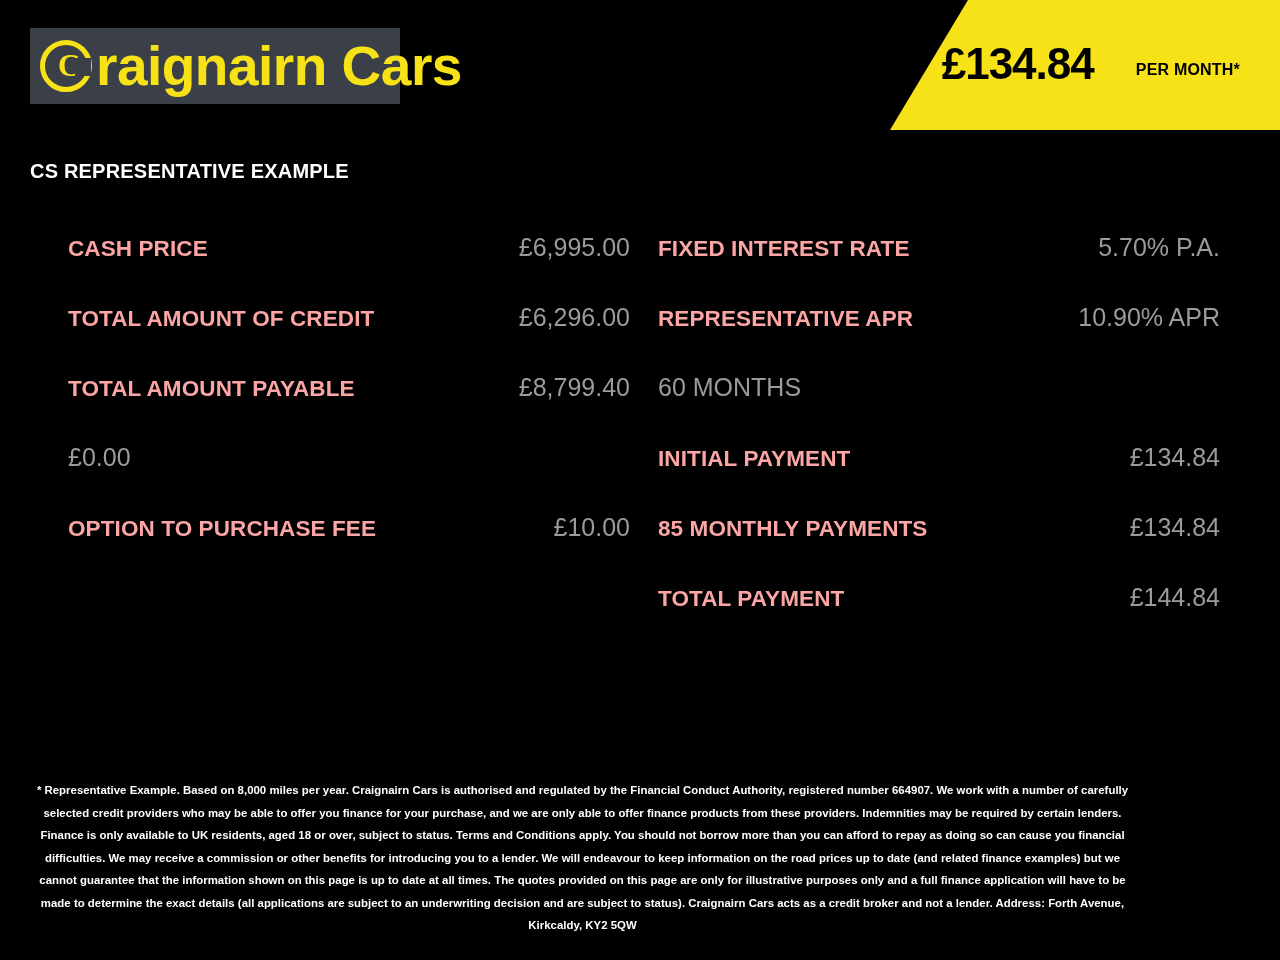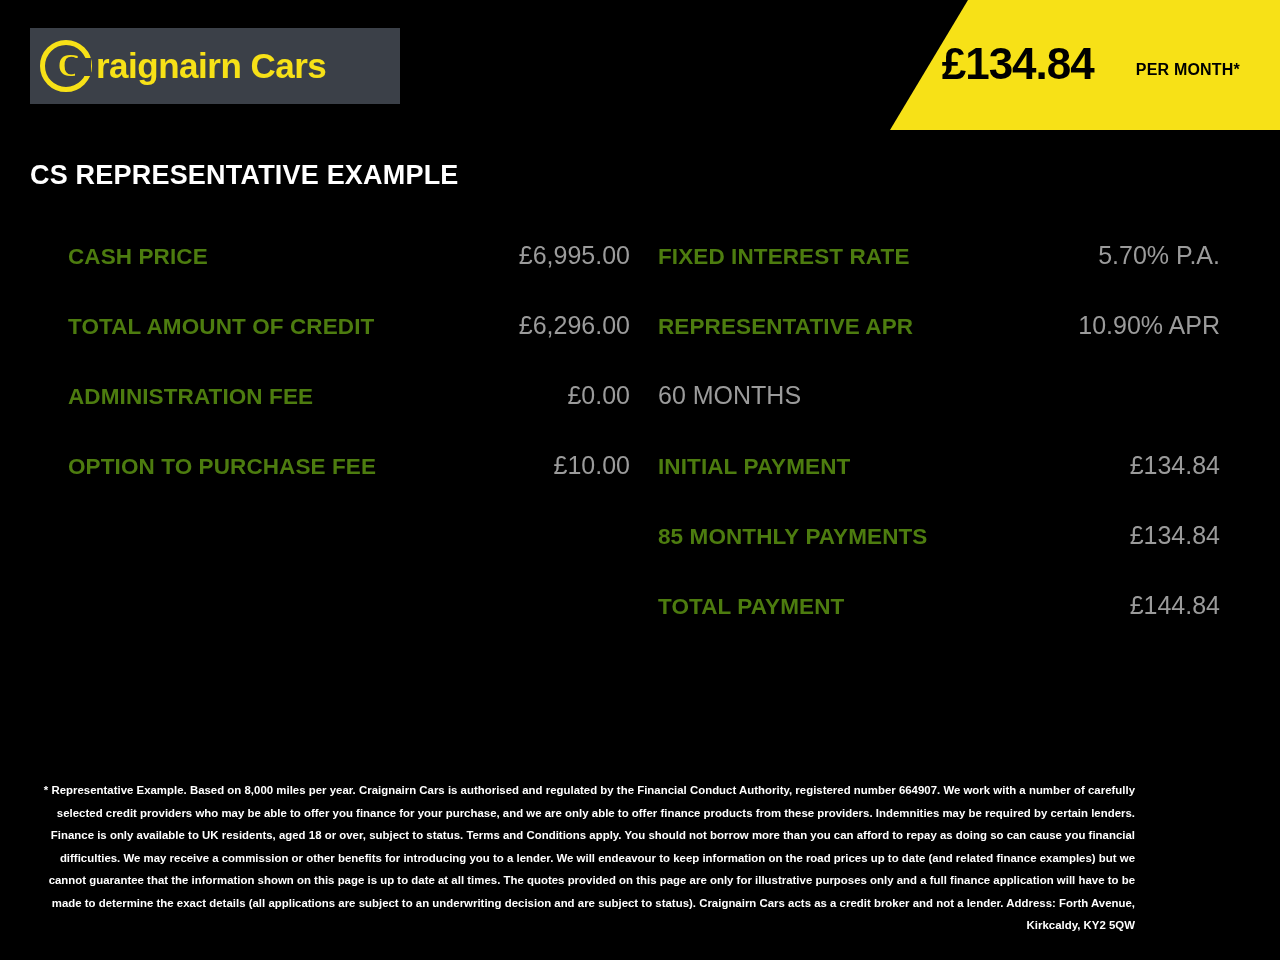--- a/index.html
+++ b/index.html
@@ -55,21 +55,21 @@
     position: absolute;
     left: 13px;
     top: 5px;
     font-size: 31px;
     font-weight: bold;
     color: #f7e117;
     line-height: 32px;
     font-family: "Liberation Serif", serif;
   }
   .logo-text {
-    font-size: 35px;
+    font-size: 55px;
     font-weight: bold;
     color: #f7e117;
     letter-spacing: -0.5px;
     margin-left: 4px;
     white-space: nowrap;
   }
 
   .price-flag {
     position: absolute;
     right: 0;
@@ -97,21 +97,21 @@
     color: #000;
     margin-left: 10px;
     margin-top: 19px;
     letter-spacing: 0.2px;
     padding-left: 32px;
   }
 
   
   .page-title {
     margin: 28px 0 0 30px;
-    font-size: 27px;
+    font-size: 20px;
     font-weight: bold;
     letter-spacing: 0.2px;
   }
 
   
   .table-wrap {
     margin-top: 50px;
     padding: 0 60px 0 68px;
     display: flex;
     gap: 0;
@@ -124,21 +124,21 @@
   }
   .row {
     display: flex;
     align-items: baseline;
     justify-content: space-between;
     height: 70px;
   }
   .row-label {
     font-size: 22.5px;
     font-weight: bold;
-    color: #4d7c0f;
+    color: #fca5a5;
     letter-spacing: 0.1px;
     white-space: nowrap;
   }
   .row-value {
     font-size: 25px;
     color: #9b9b9b;
     font-weight: normal;
     white-space: nowrap;
     text-align: center;
     font-family: "Liberation Sans", sans-serif;
@@ -148,21 +148,21 @@
   .footnote {
     position: absolute;
     left: 30px;
     top: 768px;
     width: 1105px;
     font-size: 11.4px;
     line-height: 22.5px;
     color: #ffffff;
     font-weight: bold;
     letter-spacing: 0.02px;
-    text-align: right;
+    text-align: center;
   }
 </style>
 </head>
 <body>
 
 <div class="header">
 
   <div class="logo-box">
     <div class="logo-mark">
       <span class="logo-mark-inner">C</span>
@@ -185,21 +185,24 @@
 
     <div class="row">
       <span class="row-label">CASH PRICE</span>
       <span class="row-value">£6,995.00</span>
     </div>
     <div class="row">
       <span class="row-label">TOTAL AMOUNT OF CREDIT</span>
       <span class="row-value">£6,296.00</span>
     </div>
     <div class="row">
-      <span class="row-label">ADMINISTRATION FEE</span>
+      <span class="row-label">TOTAL AMOUNT PAYABLE</span>
+      <span class="row-value">£8,799.40</span>
+    </div>
+    <div class="row">
       <span class="row-value">£0.00</span>
     </div>
     <div class="row">
       <span class="row-label">OPTION TO PURCHASE FEE</span>
       <span class="row-value">£10.00</span>
     </div>
 
   </div>
 
   <div class="col right">

